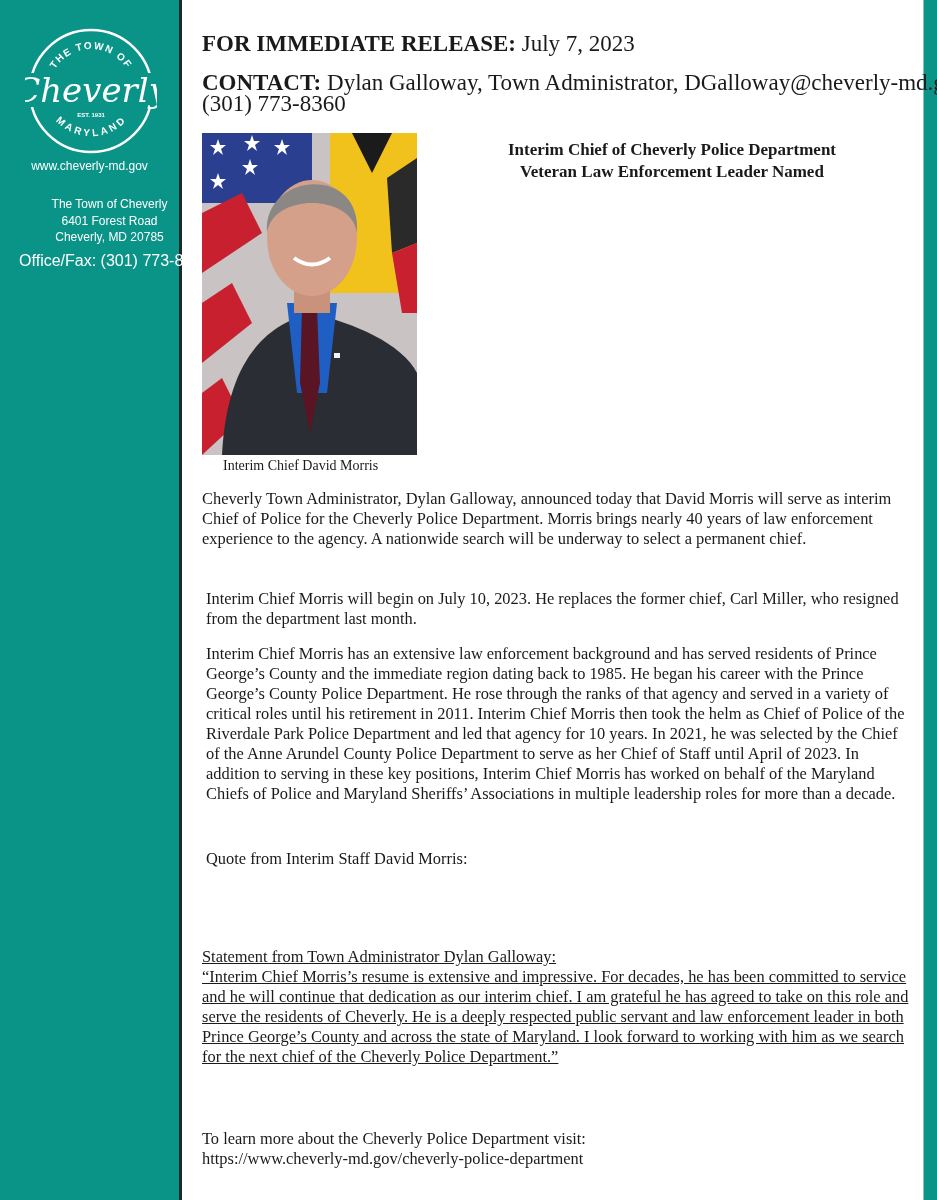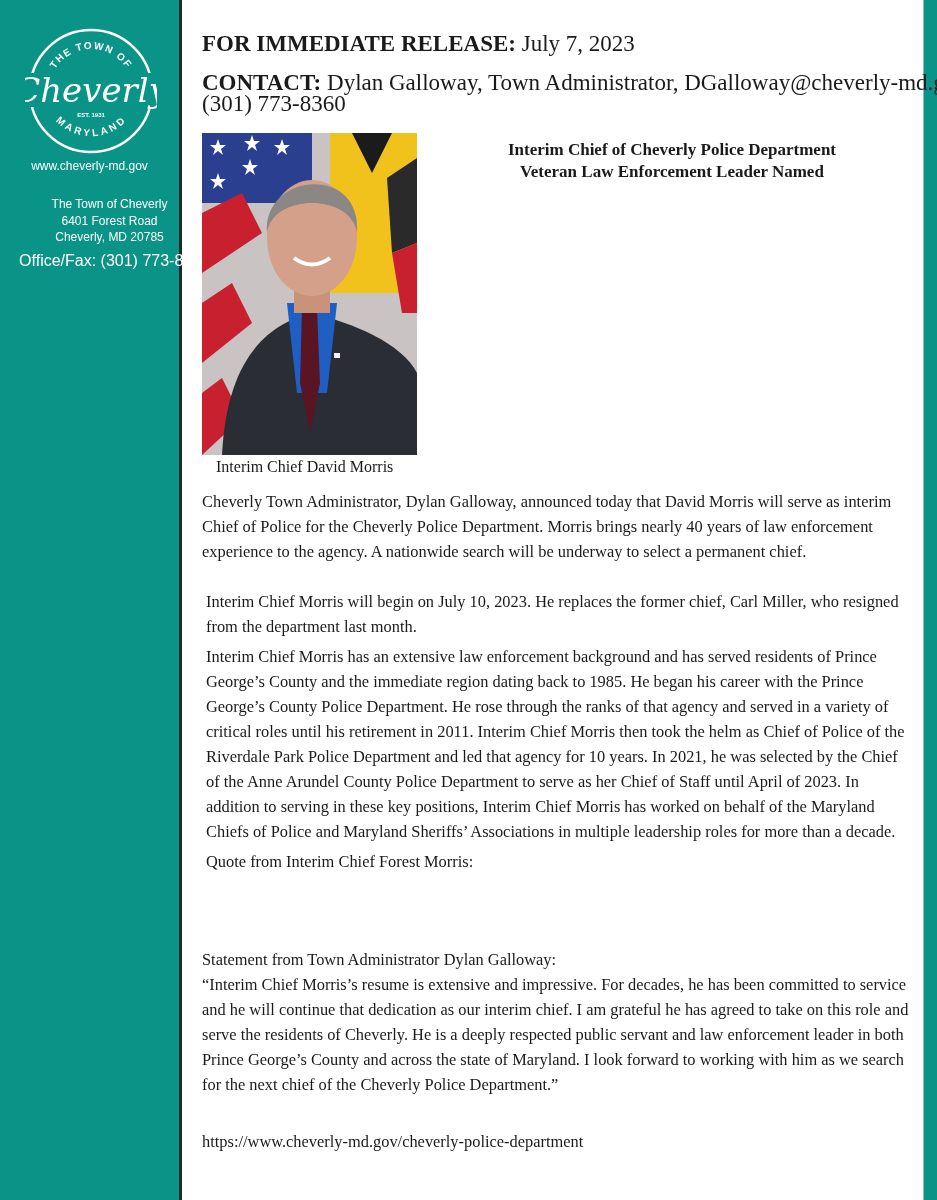--- a/index.html
+++ b/index.html
@@ -36,23 +36,23 @@
     .content { position: absolute; left: 202px; top: 0; width: 712px; }
     .line { position: absolute; font-size: 23px; white-space: nowrap; }
     .line b { font-weight: bold; }
     .headline {
       position: absolute; left: 260px; top: 139px; width: 420px;
       text-align: center; font-weight: bold; font-size: 17px; line-height: 22px;
     }
     .photo {
       position: absolute; left: 0; top: 133px; width: 215px; height: 322px; overflow: hidden;
     }
-    .caption { position: absolute; left: 14px; top: 458px; font-size: 16px; }
+    .caption { position: absolute; left: 21px; top: 458px; font-size: 14px; }
     .para {
-      position: absolute; left: 0; width: 712px; font-size: 16.4px; line-height: 25px; margin: 0;
+      position: absolute; left: 0; width: 712px; font-size: 16.4px; line-height: 20px; margin: 0;
     }
     .para.indent { left: 4px; width: 708px; }
   </style>
 </head>
 <body>
 
 <div class="sidebar">
   <svg class="logo" viewBox="0 0 132 132">
     <defs>
       <path id="arcTop" d="M 24 66 A 42 42 0 0 1 108 66"></path>
@@ -137,24 +137,25 @@
   <div class="headline">
     <div>Interim Chief of Cheverly Police Department</div>
     <div>Veteran Law Enforcement Leader Named</div>
   </div>
 
   <p class="para" style="top:489px;">Cheverly Town Administrator, Dylan Galloway, announced today that David Morris will serve as interim Chief of Police for the Cheverly Police Department. Morris brings nearly 40 years of law enforcement experience to the agency. A nationwide search will be underway to select a permanent chief.</p>
   <p class="para indent" style="top:589px;">Interim Chief Morris will begin on July 10, 2023. He replaces the former chief, Carl Miller, who resigned from the department last month.</p>
   <p class="para indent" style="top:644px;">Interim Chief Morris has an extensive law enforcement background and has served residents of Prince George’s County and the immediate region dating back to 1985. He began his career with the Prince George’s County Police Department. He rose through the ranks of that agency and served in a variety of critical roles until his retirement in 2011. Interim Chief Morris then took the helm as Chief of Police of the Riverdale Park Police Department and led that agency for 10 years. In 2021, he was selected by the Chief of the Anne Arundel County Police Department to serve as her Chief of Staff until April of 2023. In addition to serving in these key positions, Interim Chief Morris has worked on behalf of the Maryland Chiefs of Police and Maryland Sheriffs’ Associations in multiple leadership roles for more than a decade.</p>
 
   <div class="para indent" style="top:849px;">
-    <div>Quote from Interim Chief Forest Morris:</div>
+    <div>Quote from Interim Staff David Morris:</div>
   </div>
 
-  <div class="para" style="top:947px;">
+  <div class="para" style="top:947px;text-decoration:underline;">
     <div>Statement from Town Administrator Dylan Galloway:</div>
     <div>“Interim Chief Morris’s resume is extensive and impressive. For decades, he has been committed to service and he will continue that dedication as our interim chief. I am grateful he has agreed to take on this role and serve the residents of Cheverly. He is a deeply respected public servant and law enforcement leader in both Prince George’s County and across the state of Maryland. I look forward to working with him as we search for the next chief of the Cheverly Police Department.”</div>
   </div>
 
   <div class="para" style="top:1129px;">
+    <div>To learn more about the Cheverly Police Department visit:</div>
     <div>https://www.cheverly-md.gov/cheverly-police-department</div>
   </div>
 </div>
 
 </body></html>

